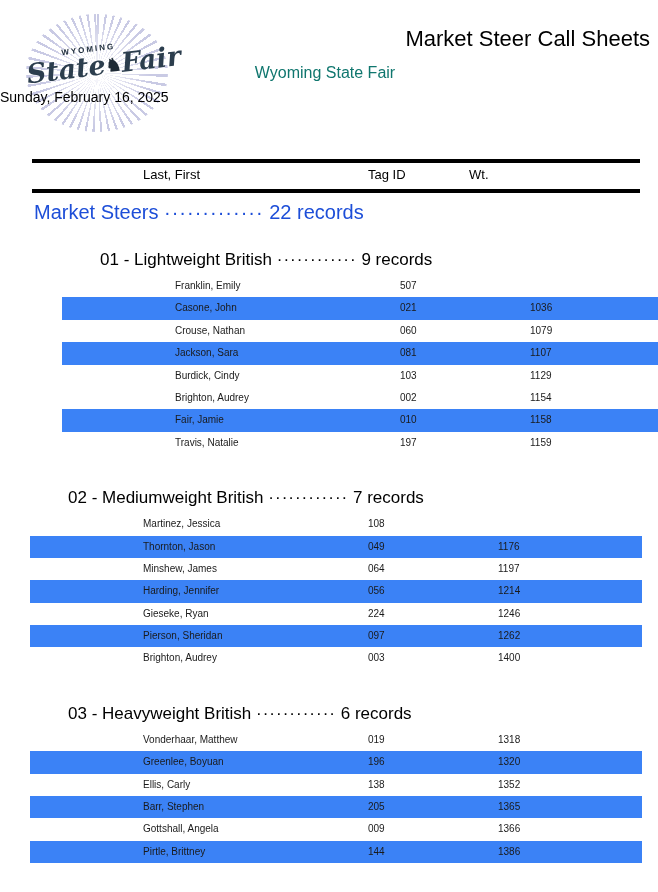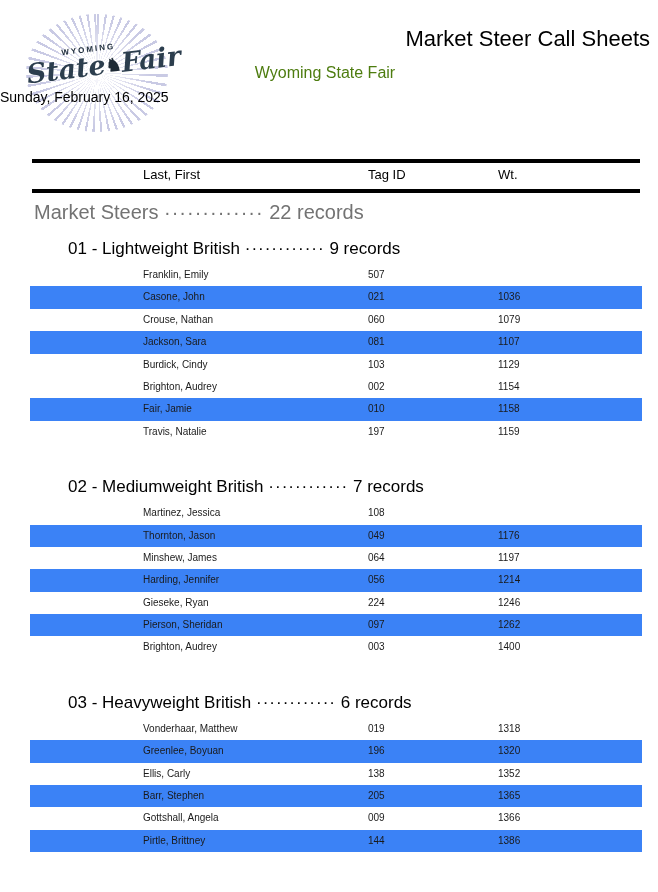--- a/index.html
+++ b/index.html
@@ -29,41 +29,41 @@
   }
   .logo-script {
     font-family:"DejaVu Serif", serif; font-style:italic; font-weight:bold;
     font-size:27px; color:#2c3e4e; line-height:30px; white-space:nowrap;
     text-shadow:0 1px 0 rgba(255,255,255,.6);
   }
   .logo-horse { font-size:18px; font-style:normal; color:#1d2935; vertical-align:2px; }
 
   
   .page-title   { position:absolute; top:26px;  left:0; width:650px; text-align:right; font-size:22px; color:#000; }
-  .page-subtitle{ position:absolute; top:64px;  left:0; width:650px; text-align:center; font-size:16px; color:#4d7c0f; }
+  .page-subtitle{ position:absolute; top:64px;  left:0; width:650px; text-align:center; font-size:16px; color:#0f766e; }
   .page-date    { position:absolute; top:89px;  left:0; width:650px; text-align:left; font-size:14px; color:#000; }
 
   
   .rule { position:absolute; left:32px; width:608px; height:4px; background:#000; }
   .rule-top    { top:159px; }
   .rule-bottom { top:189px; }
   .col-headers { position:absolute; top:167px; left:0; width:550px; height:20px; font-size:13px; color:#000; }
   .col-headers span { position:absolute; top:0; }
   .col-name { left:143px; }
   .col-tag  { left:368px; }
-  .col-wt   { left:498px; }
+  .col-wt   { left:469px; }
 
   
   .content { position:absolute; top:196px; left:0; width:658px; }
   .group-header {
-    margin:3px 0 0 34px; font-size:20px; line-height:26px; color:#737373; white-space:nowrap;
+    margin:3px 0 0 34px; font-size:20px; line-height:26px; color:#1d4ed8; white-space:nowrap;
   }
   .leader { letter-spacing:1px; }
   .section { margin-top:32px; }
-  .section:first-of-type { margin-top:12px; }
+  .section:first-of-type { margin-top:23px;padding-left:32px; }
   .section-header {
     margin-left:68px; font-size:17px; line-height:24px; color:#000; white-space:nowrap;
   }
   .rows { margin-top:3px; }
   .row {
     position:relative; margin-left:30px; width:612px;
     height:22.4px; line-height:22.4px; font-size:10px;
   }
   .row.alt { background:#3b82f6; }
   .row span { position:absolute; top:0; white-space:nowrap; }

